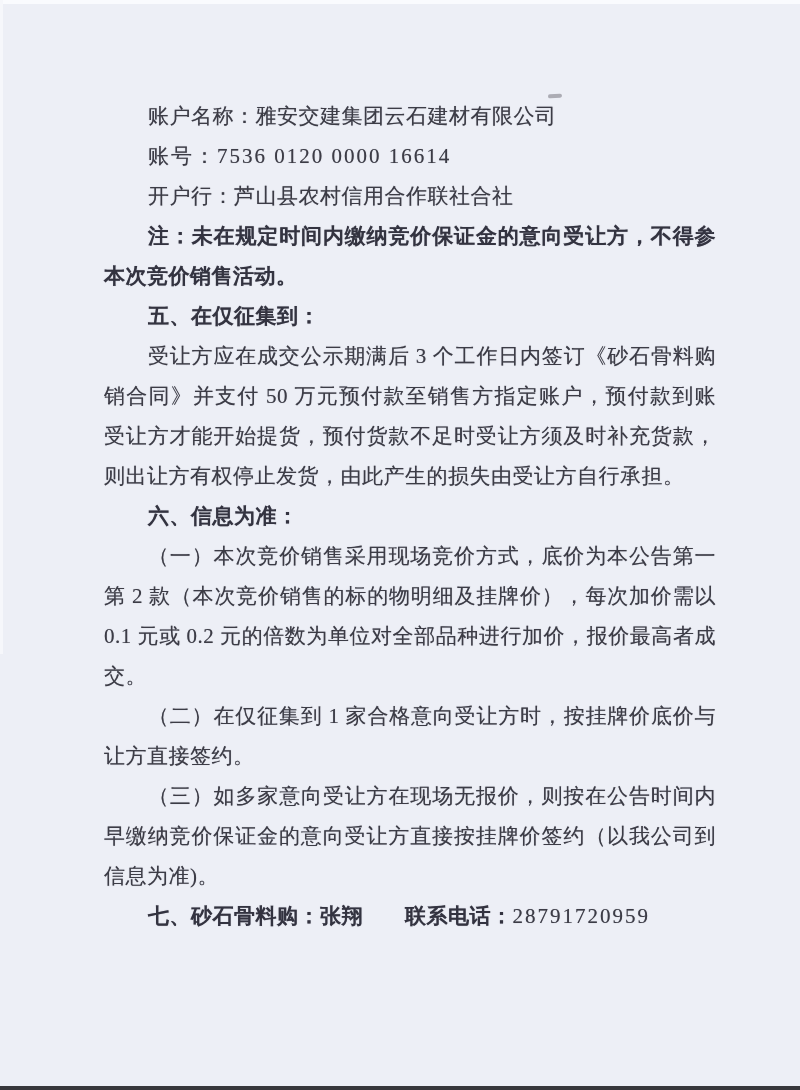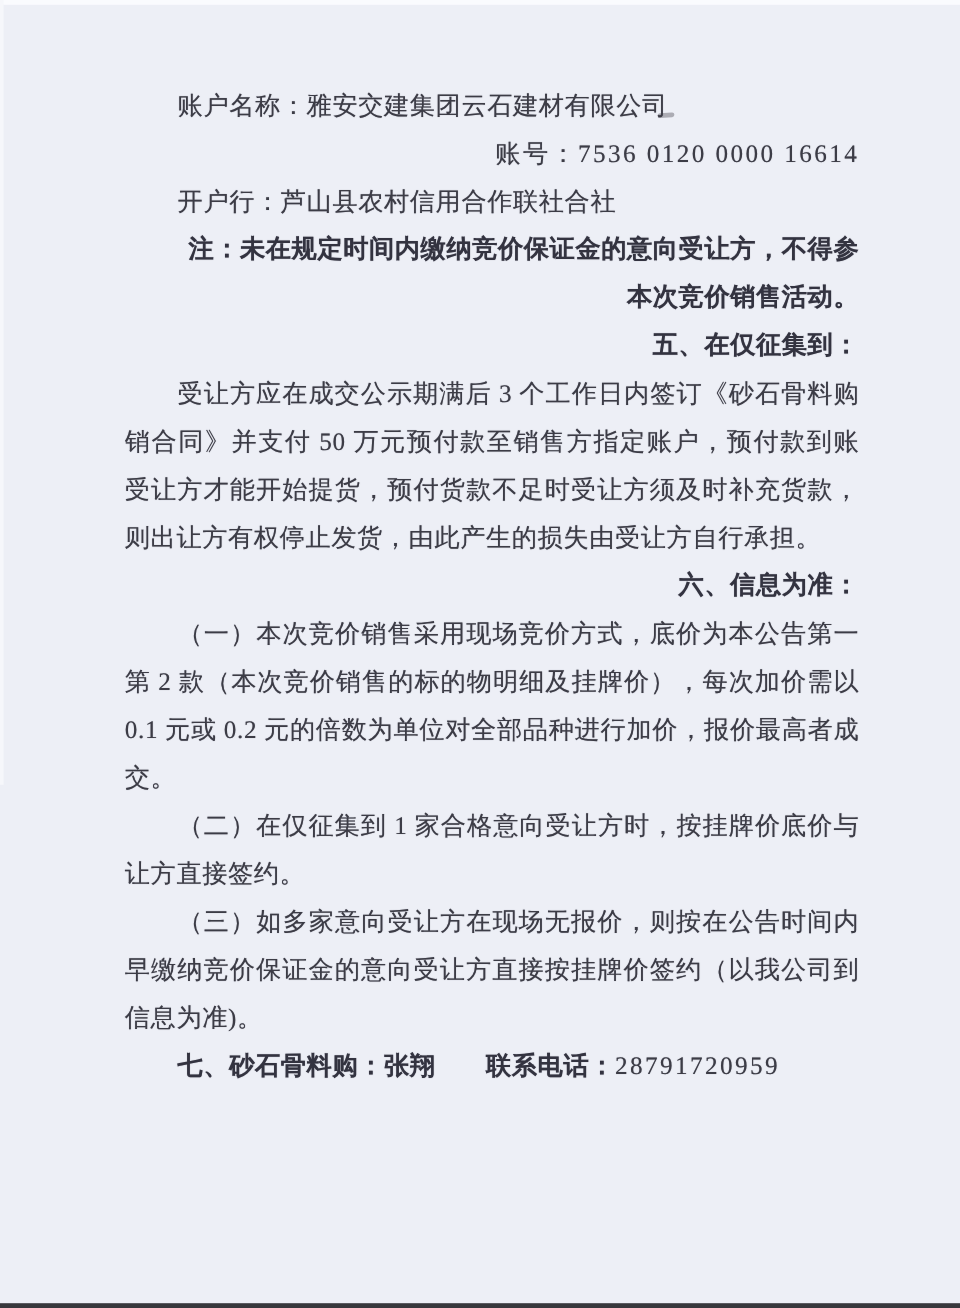--- a/index.html
+++ b/index.html
@@ -29,21 +29,21 @@
     position: absolute; bottom: 0; left: 0; width: 100%; height: 4px;
     background: #37373c;
   }
   .smudge {
     position: absolute; left: 548px; top: 94px; width: 14px; height: 4px;
     background: #9b9ba4; border-radius: 2px; transform: rotate(-4deg);
     opacity: .8;
   }
   .content {
     position: absolute;
-    top: 68px;
+    top: 96px;
     left: 104px;
     right: 84px;
   }
   .line {
     height: 40px;
     line-height: 40px;
     font-size: 21px;
     white-space: nowrap;
     letter-spacing: 0.5px;
     text-shadow: 0 0 0.7px rgba(55,55,70,0.55);
@@ -52,28 +52,26 @@
   .fill {
     white-space: normal;
     text-align: justify;
     text-align-last: justify;
     overflow: hidden;
   }
   .hei, .hei span {
     font-family: "Liberation Sans", "DejaVu Sans", sans-serif;
     font-weight: 700;
     color: #333340;
-    text-align: right;
   }
   .num {
     font-family: "Liberation Serif", "DejaVu Serif", serif;
     font-weight: 400;
     letter-spacing: 2px;
     color: #3c3c46;
-    text-align: right;
   }
   .gap { display: inline-block; width: 42px; }
 </style>
 </head>
 <body>
 
 <div class="page">
 
   <div class="edge-top"></div>
   <div class="edge-left"></div>

